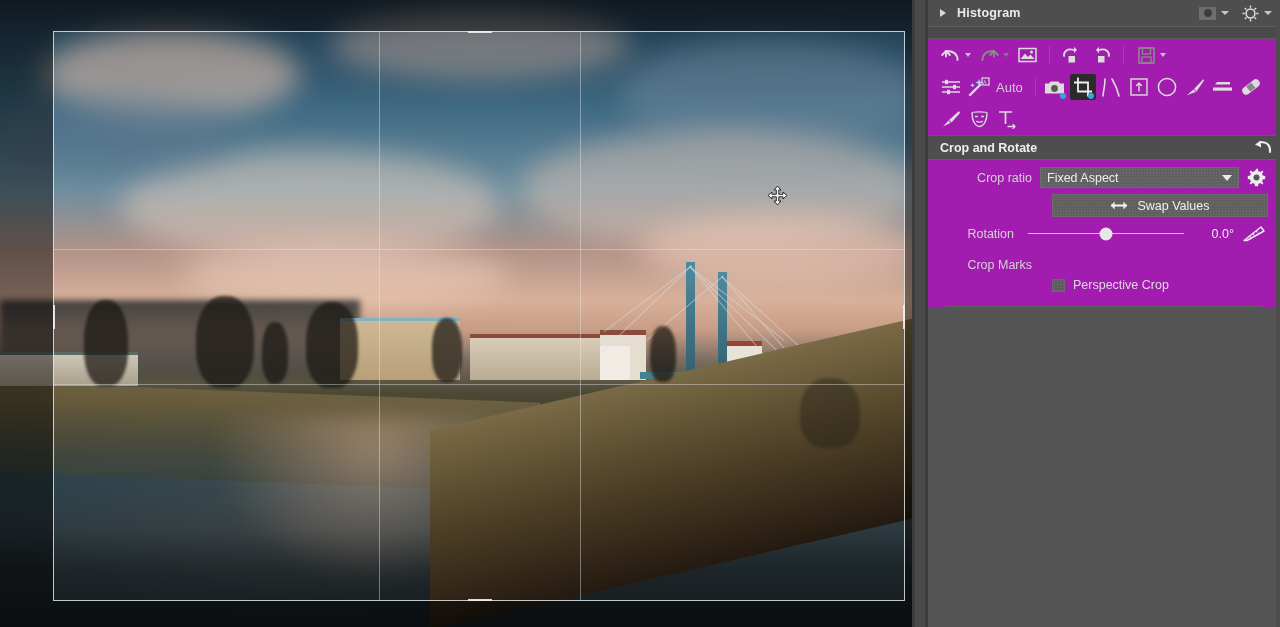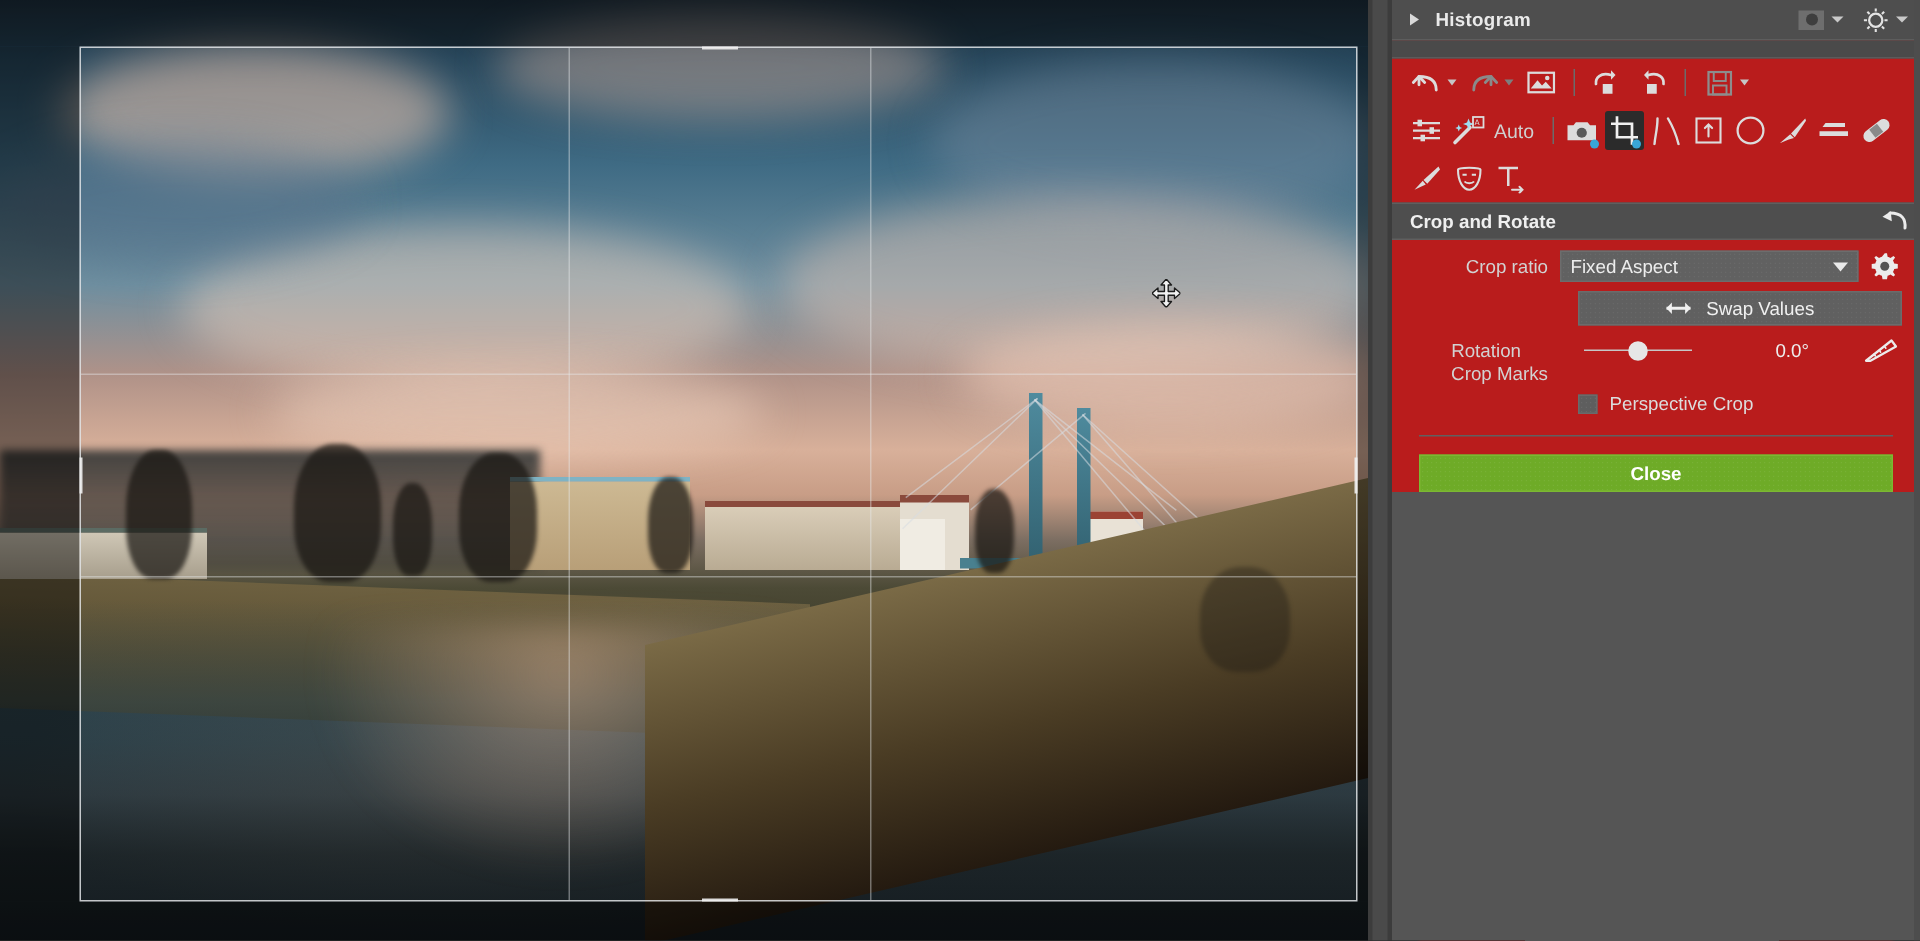--- a/index.html
+++ b/index.html
@@ -157,22 +157,22 @@
   }
   .canvas-gutter .thumb {
     position: absolute; left: 3px; top: 0; width: 10px; height: 627px;
     background: #4a4a4a;
   }
 
   
   .panel {
     position: absolute; left: 928px; top: 0;
     width: 352px; height: 627px;
-    background: #b91c1c;
-    display: flex; flex-direction: column; border-radius: 20px;
+    background: #a21caf;
+    display: flex; flex-direction: column;
   }
 
   .hist-header {
     height: 27px; background: #4e4e4e;
     display: flex; align-items: center; padding: 0 8px 0 12px;
     border-bottom: 1px solid #5d5d5d;
   }
   .tri-right {
     width: 0; height: 0;
     border-left: 6px solid #d9d9d9;
@@ -619,21 +619,21 @@
         <span>
           <svg width="18" height="11" viewBox="0 0 18 11">
             <path d="M1 5.5 H17" stroke="#f0f0f0" stroke-width="2.1"></path>
             <path d="M4.6 1.6 L0.9 5.5 L4.6 9.4 Z" fill="#f0f0f0"></path>
             <path d="M13.4 1.6 L17.1 5.5 L13.4 9.4 Z" fill="#f0f0f0"></path>
           </svg>
         </span>
         <span>Swap Values</span>
       </div>
 
-      <div class="row" style="margin-bottom:0;gap:28px;">
+      <div class="row" style="margin-bottom:16px;">
         <div class="row-label" style="width:82px;">Rotation</div>
         <div class="slider-track">
           <div class="slider-knob"></div>
         </div>
         <div class="slider-val">0.0°</div>
         <div class="straighten-btn">
           <svg width="22" height="17" viewBox="0 0 22 17">
             <path d="M1 15.5 L18 2 L21 6 L4 15.5 Z" fill="none" stroke="#ececec" stroke-width="1.5" stroke-linejoin="round"></path>
             <g stroke="#ececec" stroke-width="1.1">
               <path d="M7.5 12.6 l-1.4-1.9M11 10.1 l-1.4-1.9M14.5 7.5 l-1.4-1.9"></path>
@@ -646,19 +646,18 @@
         <div class="row-label lbl-w">Crop Marks</div>
       </div>
 
       <div class="check-row">
         <span class="checkbox"></span>
         <span class="check-label">Perspective Crop</span>
       </div>
 
       <div class="panel-divider"></div>
 
-      <div class="close-btn">Close</div>
     </div>
 
     <div class="panel-fill"></div>
     <div class="panel-scroll"></div>
   </div>
 </div>
 
 </body></html>

